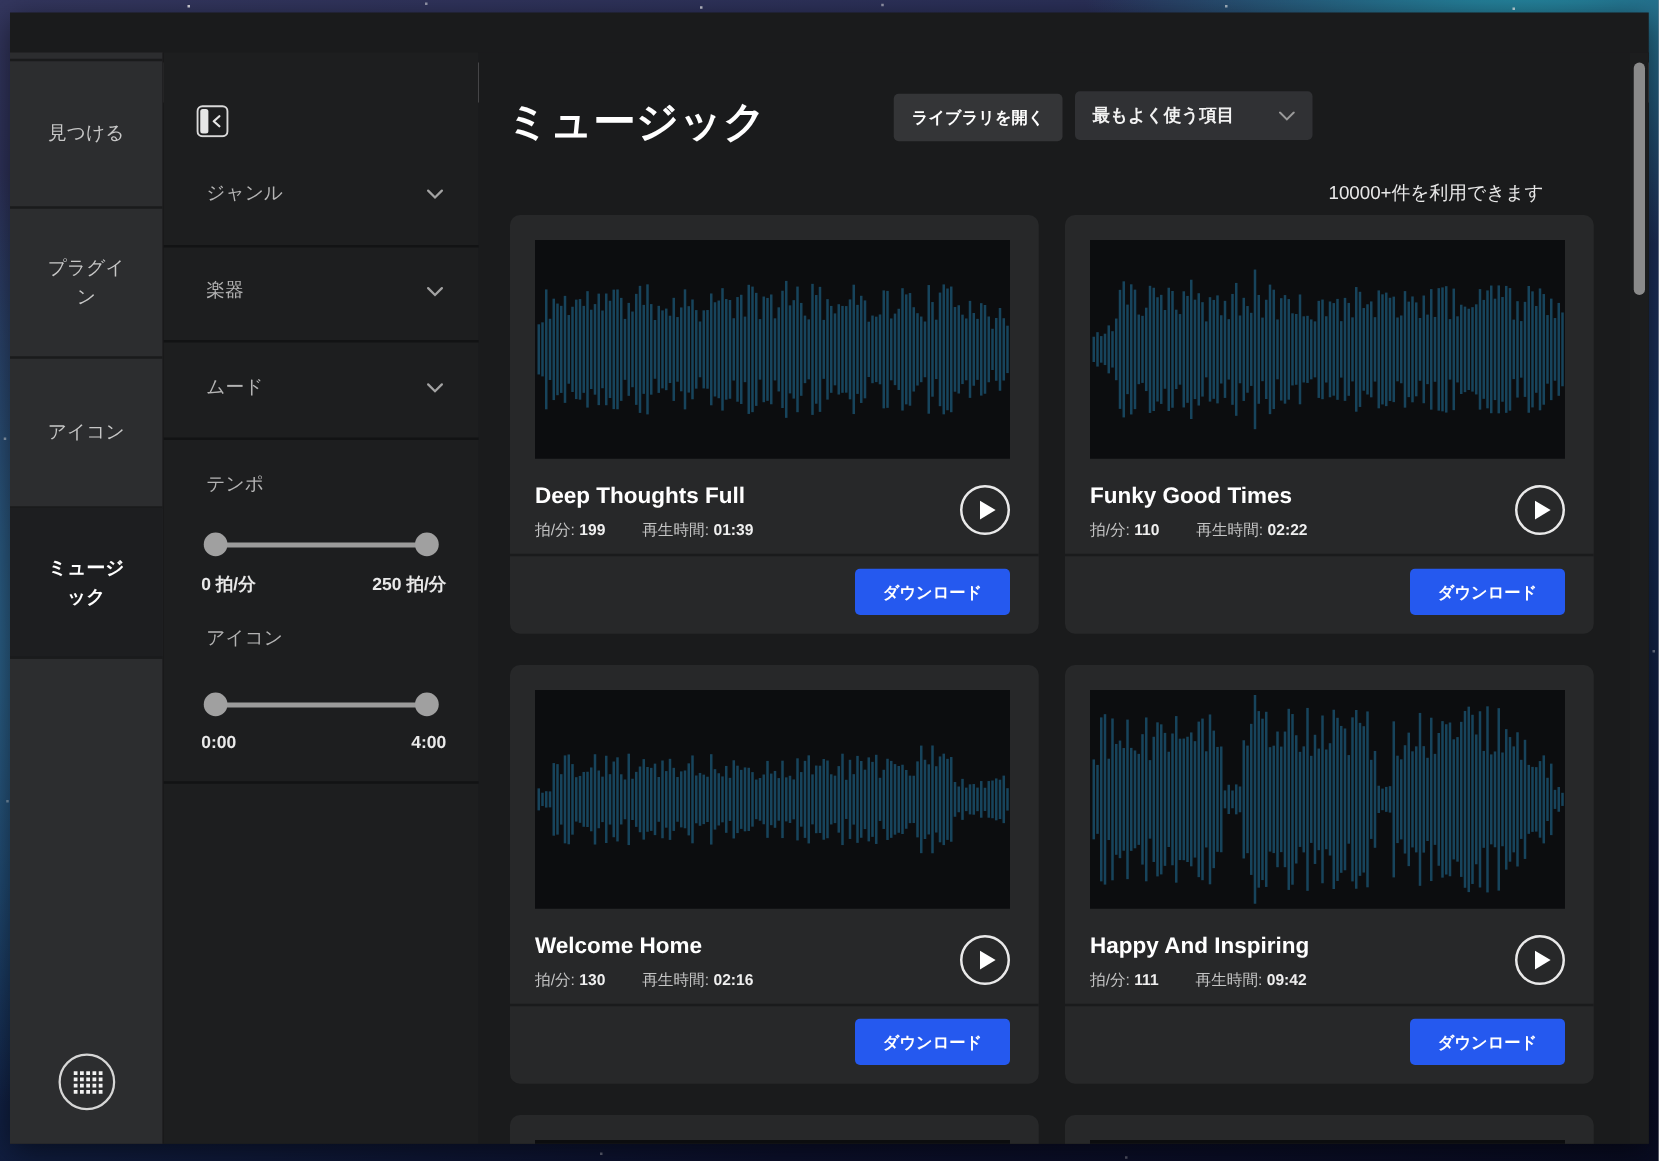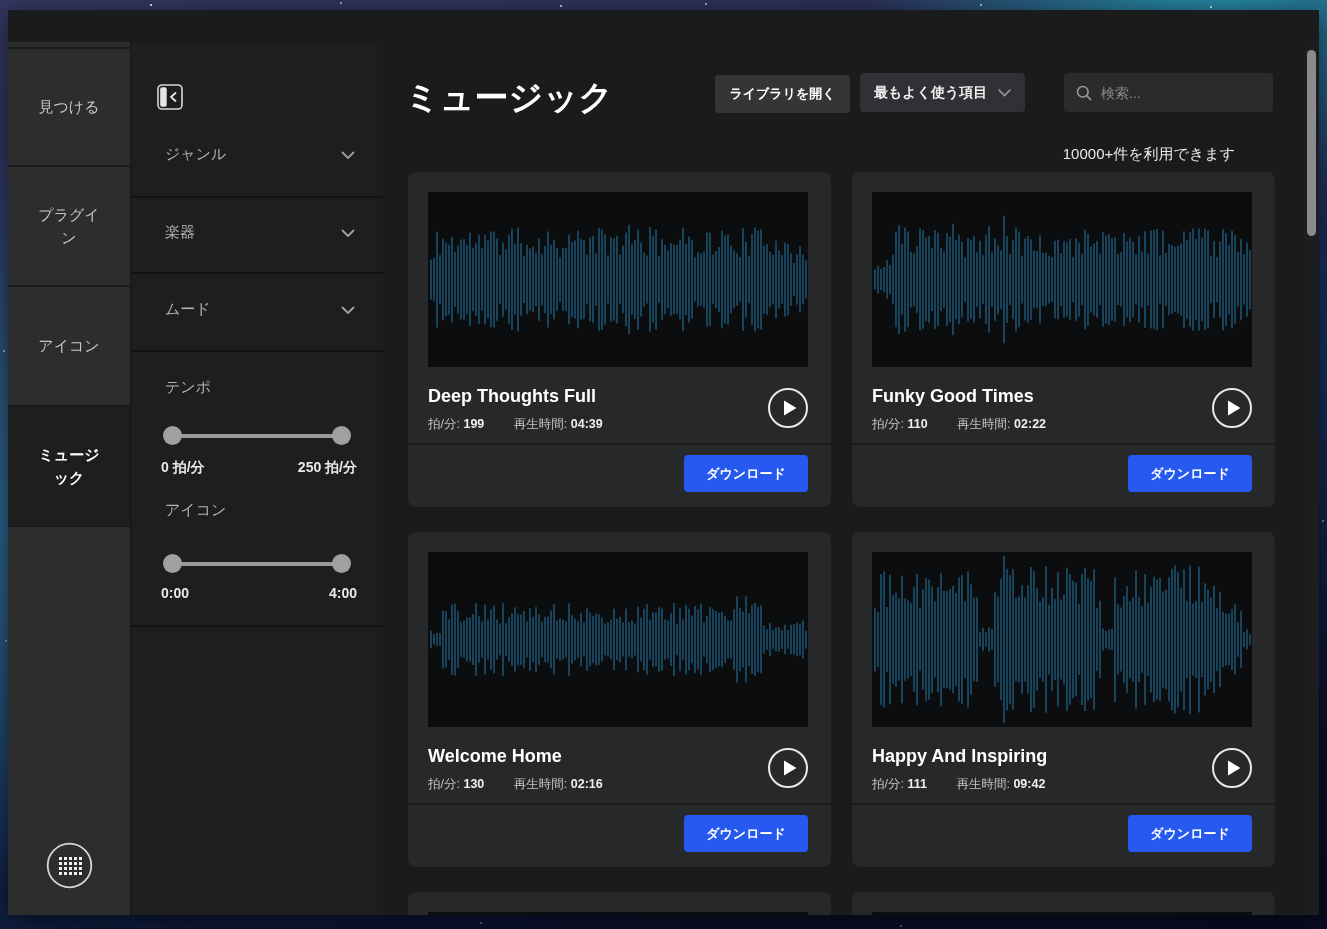--- a/index.html
+++ b/index.html
@@ -61,21 +61,21 @@
   .slider .handle.min { left:-2px; } .slider .handle.max { right:-2px; }
   .slider-minmax { position:absolute; left:30px; width:196px; display:flex; justify-content:space-between;
     font-size:14px; font-weight:700; color:#e9e9e9; }
 
   
   .main { position:relative; flex:1; background:#1a1b1c; overflow:hidden; }
   .page-title { position:absolute; left:22px; top:33px; font-size:34px; font-weight:700; color:#fff; }
   .library-btn { position:absolute; left:332px; top:33px; width:135px; height:38px; background:#343537;
     border:none; border-radius:4px; color:#fff; font-size:13px; font-weight:700; cursor:pointer;
     font-family:inherit; }
-  .sort-dropdown { position:absolute; left:477px; top:31px; width:165px; height:39px; background:#303134;
+  .sort-dropdown { position:absolute; left:477px; top:31px; width:190px; height:39px; background:#303134;
     border-radius:4px; cursor:pointer; display:flex; align-items:center; padding:0 14px; }
   .sort-dropdown .sel { flex:1; color:#f2f2f2; font-size:14px; font-weight:700; }
   .search-box { position:absolute; left:681px; top:31px; width:209px; height:39px; background:#2a2b2d;
     border-radius:4px; display:flex; align-items:center; padding:0 12px; }
   .search-box input { flex:1; margin-left:9px; background:transparent; border:none; outline:none;
     color:#ddd; font-size:14px; font-family:inherit; }
   .search-box input::placeholder { color:#8a8a8a; }
   .results-count { position:absolute; top:103px; right:84px; font-size:15px; color:#e8e8e8; }
 
   
@@ -233,29 +233,20 @@
 
         <div class="sort-dropdown">
           <span class="sel">最もよく使う項目</span>
           <span>
             <svg width="13" height="8" viewBox="0 0 13 8">
                 <path d="M1 1 L6.5 6.5 L12 1" fill="none" stroke="#9a9a9a" stroke-width="1.6" stroke-linecap="round"></path>
               </svg>
           </span>
         </div>
 
-        <div class="search-box">
-          <span>
-            <svg width="16" height="16" viewBox="0 0 16 16">
-                <circle cx="6.8" cy="6.8" r="5.3" fill="none" stroke="#9a9a9a" stroke-width="1.6"></circle>
-                <line x1="10.8" y1="10.8" x2="14.6" y2="14.6" stroke="#9a9a9a" stroke-width="1.6" stroke-linecap="round"></line>
-              </svg>
-          </span>
-          <input type="text" placeholder="検索..." style="">
-        </div>
 
         <div class="results-count">10000+件を利用できます</div>
 
         <div class="card" style="left:25px; top:130px;">
           <div class="wave-box">
               <svg class="wave" width="380" height="175">
                 <rect x="2" y="67.43182632995769" width="2" height="40.13634734008461" fill="#17445c"></rect>
                 <rect x="5" y="65.8641545186378" width="2" height="43.27169096272439" fill="#17445c"></rect>
                 <rect x="8" y="39.54384960338939" width="2" height="95.91230079322122" fill="#17445c"></rect>
                 <rect x="11" y="63.01320338563528" width="2" height="48.97359322872944" fill="#17445c"></rect>
@@ -381,21 +372,21 @@
                 <rect x="371" y="54.38475956822047" width="2" height="66.23048086355907" fill="#17445c"></rect>
                 <rect x="374" y="62.55906028012047" width="2" height="49.88187943975906" fill="#17445c"></rect>
                 <rect x="377" y="68.5450074032473" width="2" height="37.90998519350541" fill="#17445c"></rect>
               </svg>
             </div>
           <div class="card-title">Deep Thoughts Full</div>
           <div class="card-meta">
             <span>拍/分:</span>
             <b>199</b><span class="sep"></span>
             <span>再生時間:</span>
-            <b>04:39</b>
+            <b>01:39</b>
           </div>
           <div class="play-btn">
             <svg width="42" height="42" viewBox="0 0 42 42">
                 <circle cx="21" cy="21" r="19" fill="none" stroke="#e9e9e9" stroke-width="2"></circle>
                 <polygon points="17,13.5 17,28.5 29.5,21" fill="#fff"></polygon>
               </svg>
           </div>
           <div class="card-divider"></div>
           <button class="dl-btn" style="background: rgb(37, 89, 239);">ダウンロード</button>
         </div>

